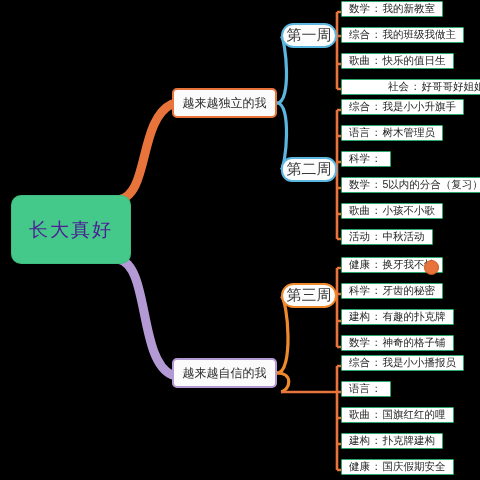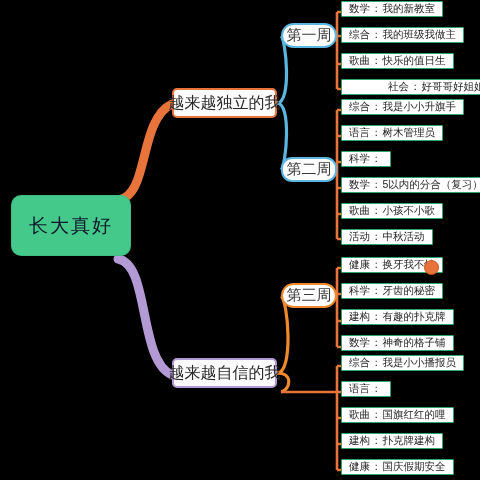--- a/index.html
+++ b/index.html
@@ -28,37 +28,37 @@
     box-sizing: border-box;
     display: flex;
     align-items: center;
     white-space: nowrap;
   }
   
   .root {
     left: 12px;
     top: 196px;
     width: 118px;
-    height: 59px;
+    height: 67px;
     background: #45c98a;
     border-radius: 9px;
     justify-content: center;
-    color: #0f172a;
+    color: #4c1d95;
     font-size: 19px;
     letter-spacing: 2px;
     box-shadow: 0 0 0 1px #3fbd80;
   }
   
   .lvl2 {
     height: 30px;
     background: #fbfbfb;
     border-radius: 5px;
     justify-content: center;
     color: #2b2b2b;
-    font-size: 16px;
+    font-size: 12px;
     padding: 0 9px;
   }
   .lvl2.b-orange { border: 2px solid #e8743b; }
   .lvl2.b-purple { border: 2px solid #b49ad4; }
   #n-independent { left: 172px; top: 88px; width: 105px; }
   #n-confident  { left: 172px; top: 358px; width: 105px; }
   
   .week {
     width: 56px;
     height: 25px;

